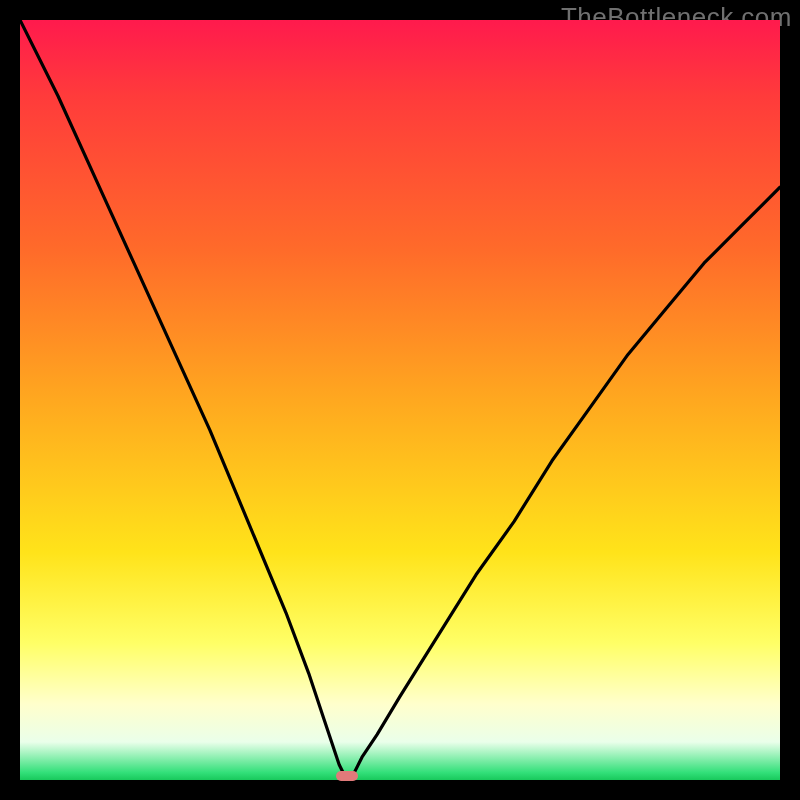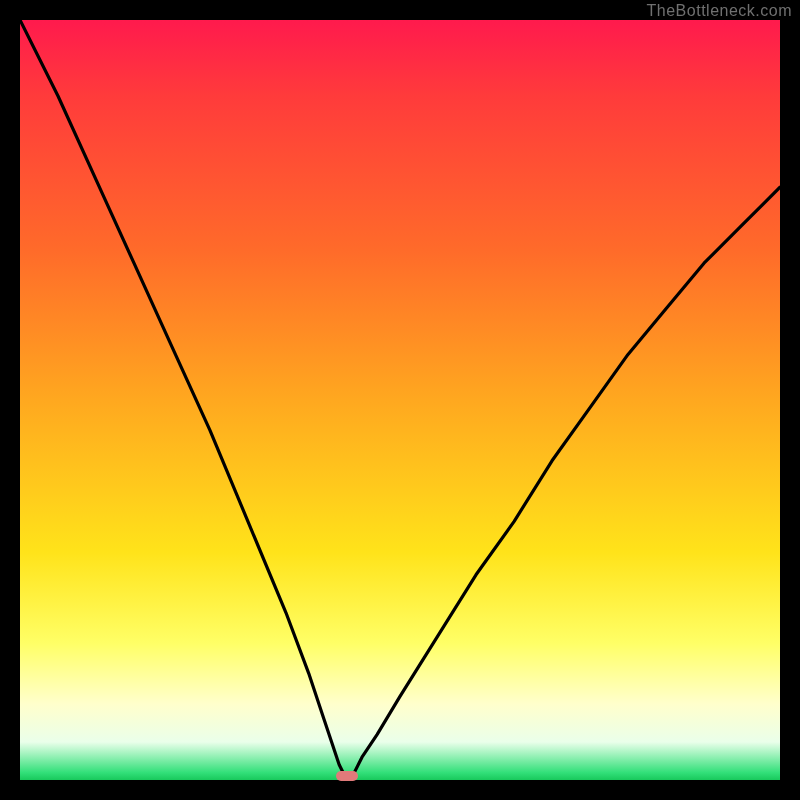--- a/index.html
+++ b/index.html
@@ -35,21 +35,21 @@
       #eaffea 95%,
       #33e07a 99%,
       #18c95c 100%
     );
   }
   .watermark {
     position: absolute;
     top: 2px;
     right: 8px;
     color: #707070;
-    font-size: 16px;
+    font-size: 26px;
     letter-spacing: 0.5px;
     font-weight: 500;
     user-select: none;
   }
   svg.curve {
     position: absolute;
     inset: 0;
     width: 100%;
     height: 100%;
   }

